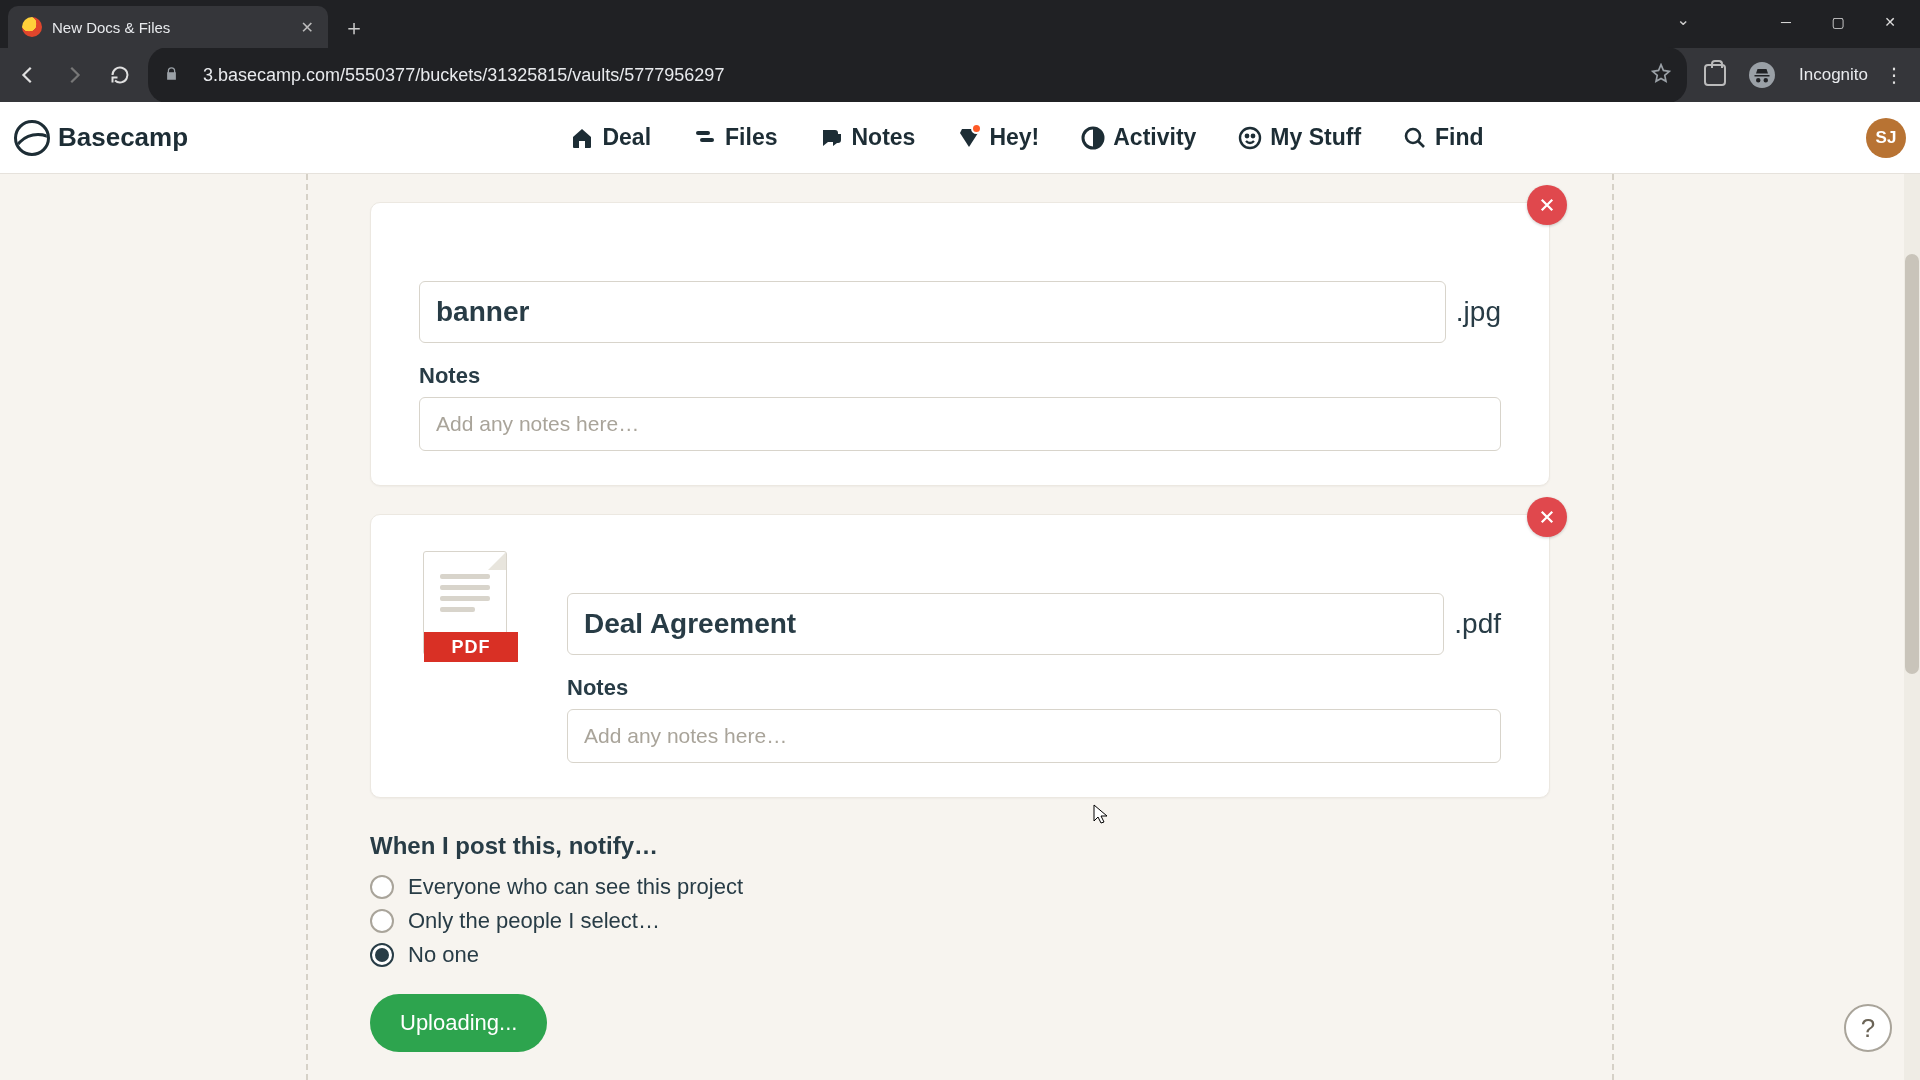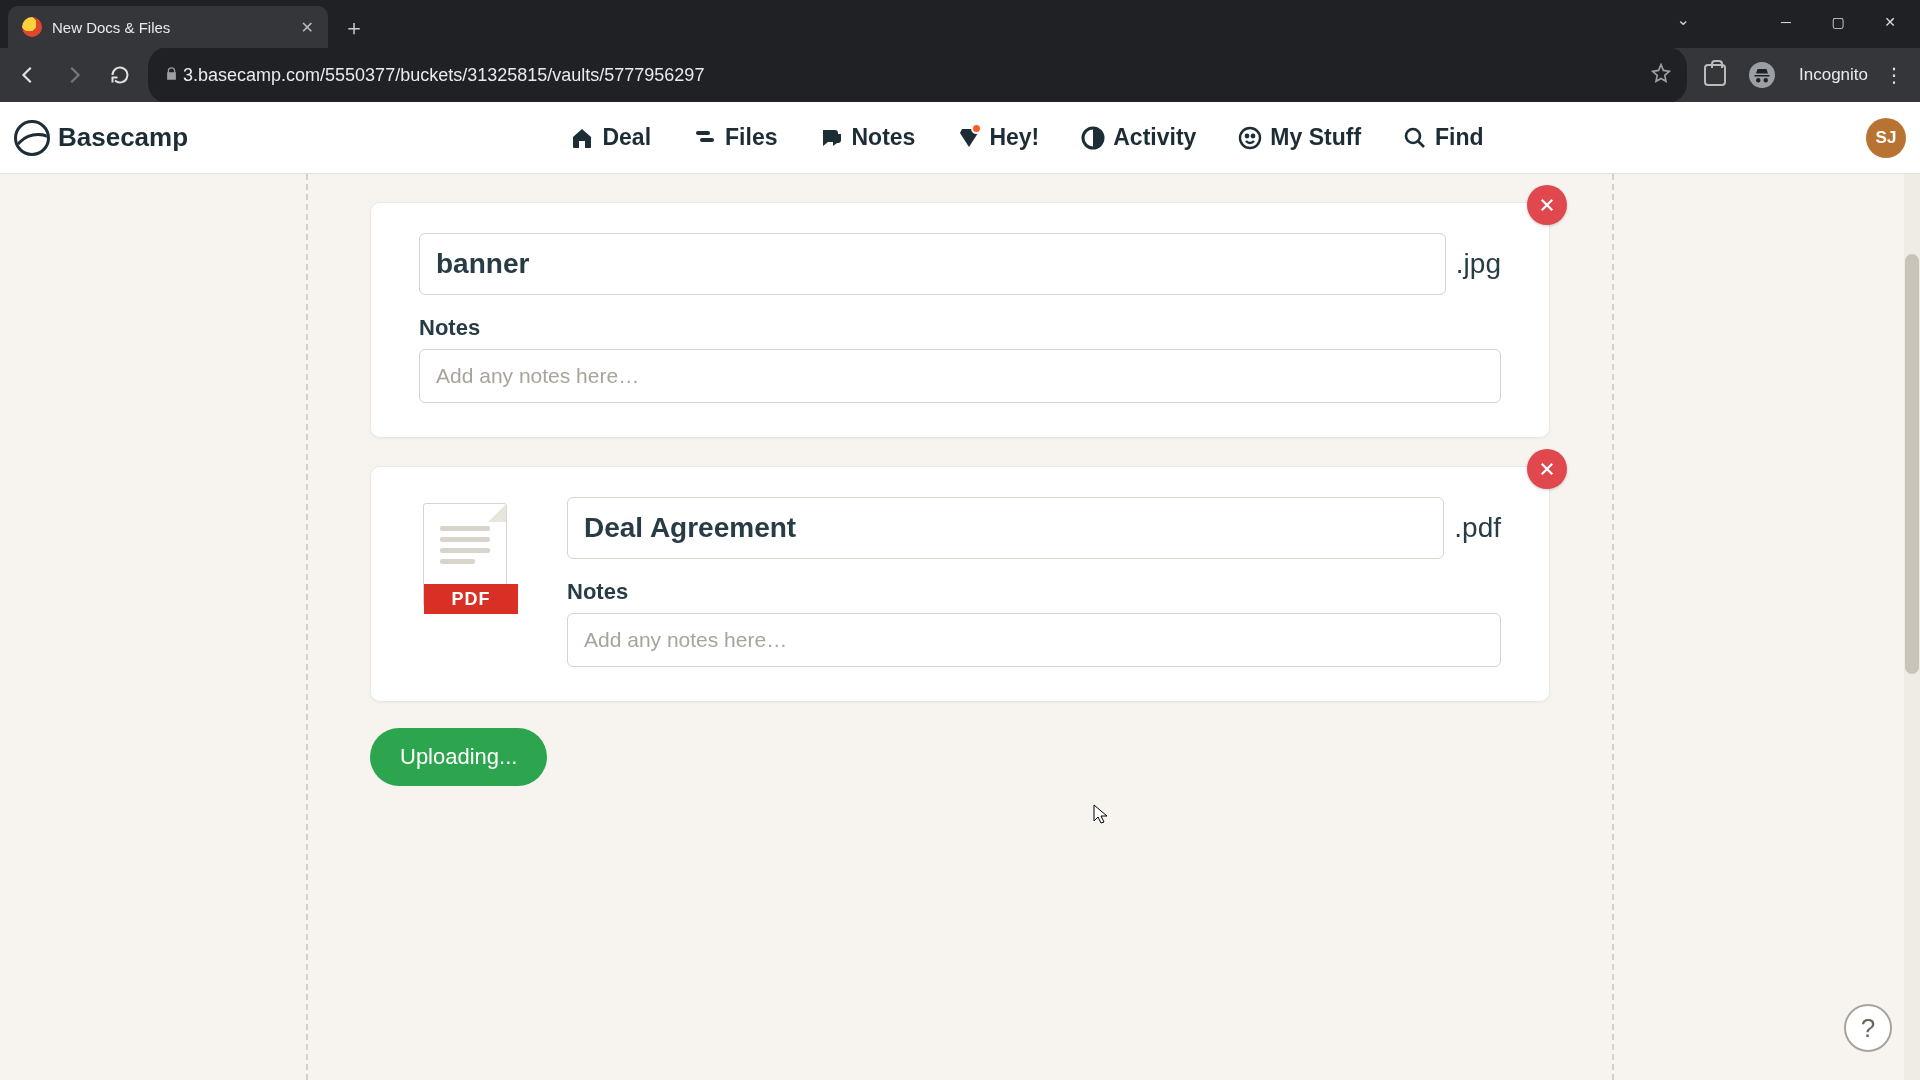--- a/index.html
+++ b/index.html
@@ -89,21 +89,21 @@
   .url-field {
     flex: 1;
     height: 56px;
     background: #202124;
     border-radius: 20px;
     display: flex;
     align-items: center;
     padding: 12px 16px;
     color: #e8eaed;
     font-size: 18px;
-    gap: 4px;
+    gap: 24px;
   }
   .lock-pad { color: #9aa0a6; font-size: 15px; }
   .url-text { flex: 1; }
   .star-icon { color: #9aa0a6; cursor: pointer; }
   .ext-icon {
     width:22px; height:22px;
     border: 2px solid #bbb;
     border-radius: 4px;
     position: relative;
   }
@@ -309,21 +309,21 @@
     color:#fff;
     font-weight:700;
     font-size:18px;
     letter-spacing:1px;
     display:flex;align-items:center;
     justify-content:center;
   }
   .thumb-badge.jpg{ background:#f29c1f; }
   .thumb-badge.pdf{ background:#d93025; }
 
-  .file-fields{ flex:1; }
+  .file-fields{ flex:1;margin-top:48px; }
   .name-row{ display:flex; align-items:center; gap:10px; }
   .name-input{
     flex:1;
     border:1px solid #d8d4cb;
     border-radius:6px;
     padding: 14px 16px;
     font-size: 28px;
     font-weight:700;
     color:#283c46;
     outline:none;
@@ -618,20 +618,35 @@
         <div class="file-fields">
           <div class="name-row">
             <input class="name-input" value="Deal Agreement" style="">
             <span class="ext-label">.pdf</span>
           </div>
           <div class="notes-label">Notes</div>
           <input class="notes-input" placeholder="Add any notes here…" style="">
         </div>
       </div>
 
+      <div class="notify-section">
+        <div class="notify-heading">When I post this, notify…</div>
+        <label class="radio-row">
+          <span class="radio"></span>
+          <span>Everyone who can see this project</span>
+        </label>
+        <label class="radio-row">
+          <span class="radio"></span>
+          <span>Only the people I select…</span>
+        </label>
+        <label class="radio-row">
+          <span class="radio checked"></span>
+          <span>No one</span>
+        </label>
+      </div>
 
       <div class="submit-row">
         <button class="submit-btn">Uploading...</button>
       </div>
 
     </div>
   </div>
 
   <div class="help-fab">
     <span>?</span>

